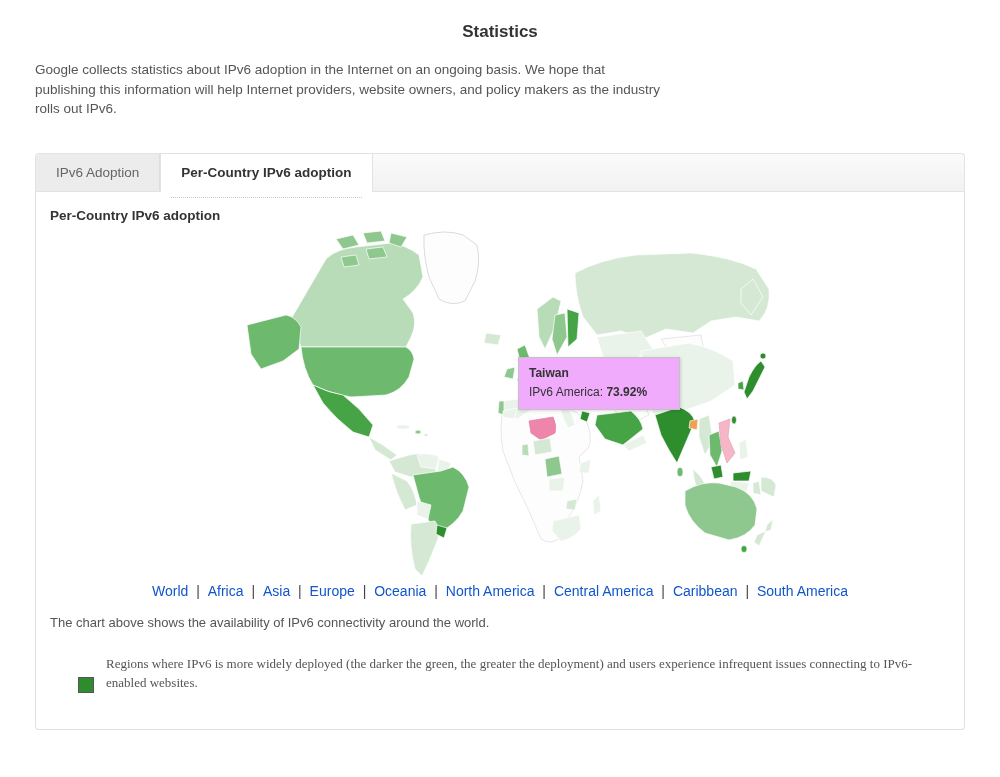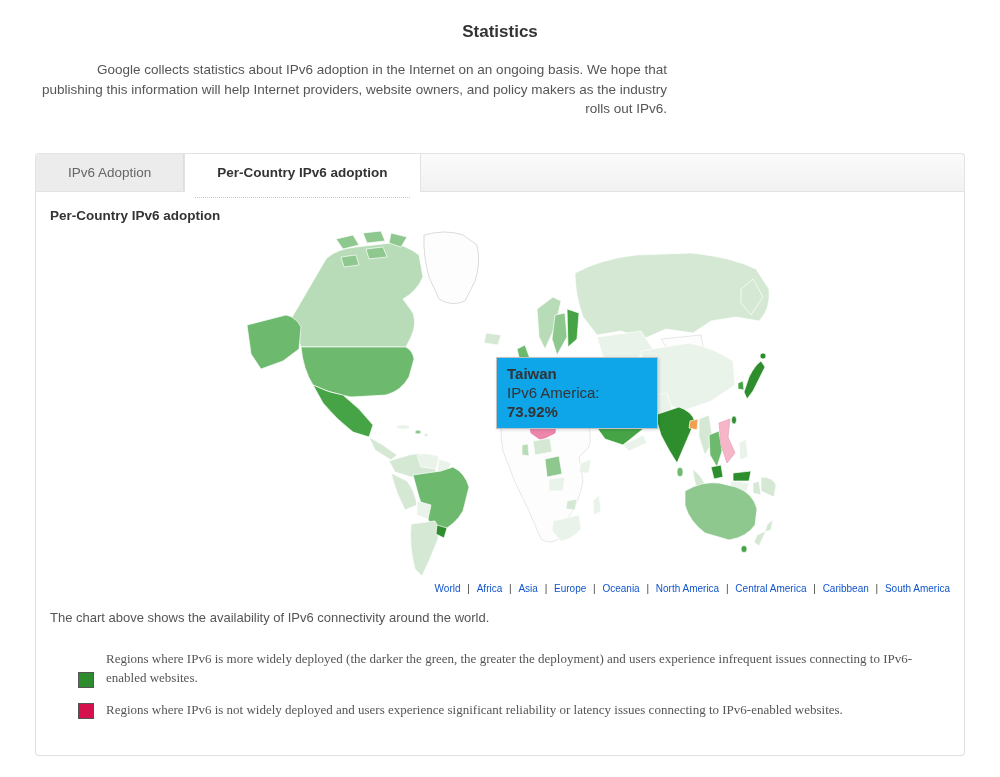--- a/index.html
+++ b/index.html
@@ -1,45 +1,45 @@
 <!DOCTYPE html>
 <html><head>
 <meta charset="utf-8">
 <style>
   * { box-sizing: border-box; }
   body { margin:0; background:#fff; font-family:"Liberation Sans", sans-serif; color:#555; }
   .page { width:1000px; padding:20px 35px 10px 35px; }
 
   .page-title { font-size:17px; font-weight:bold; color:#333; margin:2px 0 18px 0;text-align:center; }
-  .intro { font-size:13.5px; line-height:19.5px; color:#555; width:632px; margin:0 0 34px 0;text-align:right; }
+  .intro { font-size:13.5px; line-height:19.5px; color:#555; width:632px; margin:0 0 34px 0; }
 
   .tabbar { display:flex; height:38px; background:linear-gradient(#fbfbfb,#f1f1f1);
             border:1px solid #e3e3e3; border-bottom:none; border-radius:4px 4px 0 0; }
-  .tab { padding:0 32px; line-height:37px; font-size:13.5px; color:#666; cursor:pointer;
+  .tab { padding:0 20px; line-height:37px; font-size:13.5px; color:#666; cursor:pointer;
          background:#ececec; border-right:1px solid #dedede; }
   .tab:first-child { border-radius:4px 0 0 0; }
   .tab.active { background:#fff; color:#333; font-weight:bold; position:relative; margin-bottom:-1px;
                 border-right:1px solid #e3e3e3; border-left:1px solid #e3e3e3; }
   .tab.active::after { content:""; position:absolute; left:10px; right:10px; bottom:-6px;
                        border-top:1px dotted #c9c9c9; }
 
   .panel { border:1px solid #e0e0e0; border-top:1px solid #e3e3e3; border-radius:0 0 4px 4px;
            background:#fff; padding:14px 14px 24px 14px; }
   .panel-heading { font-size:13.5px; font-weight:bold; color:#333; margin:2px 0 6px 0; }
 
   .map-wrap { position:relative; height:350px; margin-top:2px; }
   .map-svg { position:absolute; left:191px; top:0; }
   .map-svg path, .map-svg ellipse { stroke-width:0.7; }
 
-  .tooltip { position:absolute; left:446px; top:128px; width:162px; background:#0ea5e9;
+  .tooltip { position:absolute; left:468px; top:128px; width:162px; background:#f0abfc;
              border:1px solid #c2c2c2; box-shadow:1px 1px 3px rgba(0,0,0,.15);
-             padding:6px 10px 7px 10px; font-size:15px; line-height:19px; color:#333; z-index:5; }
+             padding:6px 10px 7px 10px; font-size:12px; line-height:19px; color:#333; z-index:5; }
   .tooltip .tt-country { font-weight:bold; }
 
-  .region-links { text-align:right; font-size:10px; color:#444; margin:4px 0 0 0; }
+  .region-links { text-align:center; font-size:14px; color:#444; margin:4px 0 0 0; }
   .region-links a { color:#15c; text-decoration:none; cursor:pointer; }
   .region-links .sep { color:#444; padding:0 4px; }
 
   .caption { font-size:13px; color:#555; margin:16px 0 24px 0; }
 
   .legend { margin-left:28px; }
   .legend-row { display:flex; align-items:flex-end; margin-bottom:12px;font-family:Liberation Serif, serif; }
   .swatch { width:16px; height:16px; border:1px solid #555; margin:1px 12px 0 0; flex:0 0 auto; }
   .legend-text { font-size:13px; line-height:19.5px; color:#555; max-width:835px; }
 </style>
@@ -155,19 +155,15 @@
 
     <div class="region-links"><a>World</a><span class="sep"> | </span><a>Africa</a><span class="sep"> | </span><a>Asia</a><span class="sep"> | </span><a>Europe</a><span class="sep"> | </span><a>Oceania</a><span class="sep"> | </span><a>North America</a><span class="sep"> | </span><a>Central America</a><span class="sep"> | </span><a>Caribbean</a><span class="sep"> | </span><a>South America</a></div>
 
     <div class="caption">The chart above shows the availability of IPv6 connectivity around the world.</div>
 
     <div class="legend">
         <div class="legend-row">
           <span class="swatch" style="background: rgb(46, 139, 46);"></span>
           <span class="legend-text">Regions where IPv6 is more widely deployed (the darker the green, the greater the deployment) and users experience infrequent issues connecting to IPv6-enabled websites.</span>
         </div>
-        <div class="legend-row">
-          <span class="swatch" style="background: rgb(214, 16, 77);"></span>
-          <span class="legend-text">Regions where IPv6 is not widely deployed and users experience significant reliability or latency issues connecting to IPv6-enabled websites.</span>
-        </div>
       </div>
   </div>
 </div>
 
 </body></html>

